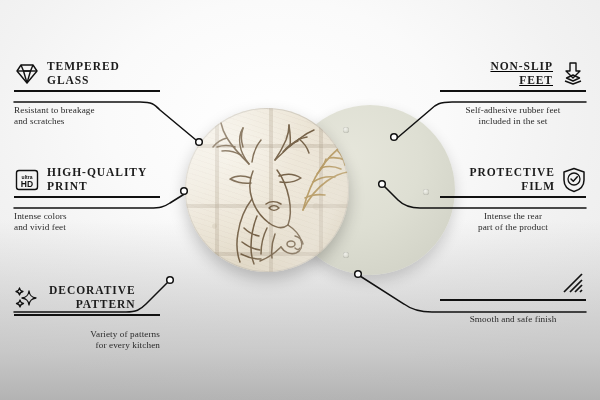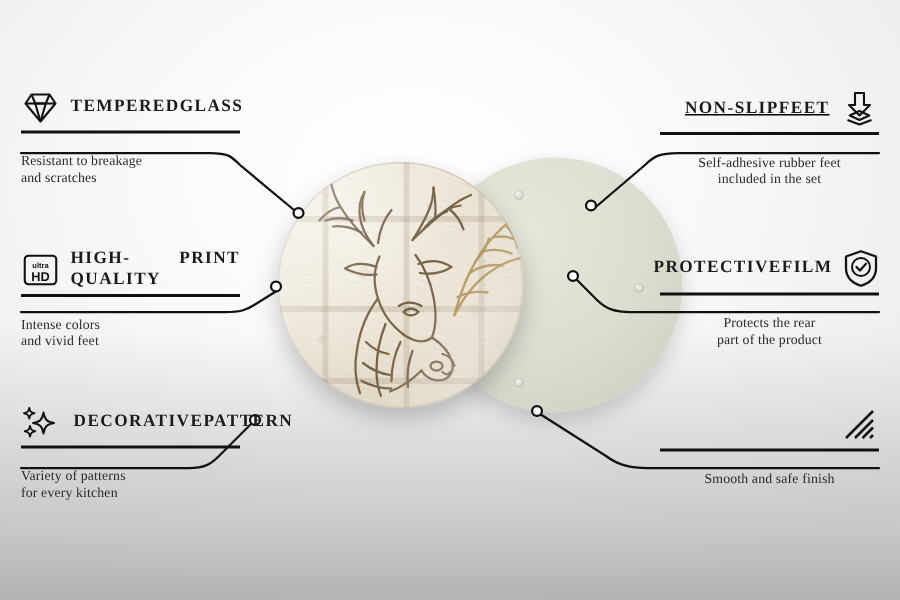--- a/index.html
+++ b/index.html
@@ -73,21 +73,21 @@
   }
   .callout.right .title{text-align:right;}
   .rule{height:1.5px;background:#111;margin-top:3px;}
   .desc{
     font-family:"Liberation Serif",serif;
     font-size:9.2px;color:#2a2a2a;line-height:11.5px;margin-top:13px;
     letter-spacing:.1px;
   }
   .callout.right .desc{text-align:center;}
   .ico{flex:0 0 auto;display:block;}
-  .hdtexts{display:flex;flex-direction:row;}
+  .hdtexts{display:flex;flex-direction:column;}
 </style>
 </head>
 <body>
 
 <div id="stage">
 
   <div class="product">
 
     <div class="disc-back">
       <span class="foot" style="left:58px;top:22px;"></span>
@@ -222,21 +222,21 @@
         <span class="title">PRINT</span>
       </div>
     </div>
     <div class="rule"></div>
     <div class="desc">
       <div>Intense colors</div>
       <div>and vivid feet</div>
     </div>
   </div>
 
-  <div class="callout left" style="left:14px;top:270px;width:146px;">
+  <div class="callout left" style="left:14px;top:284px;width:146px;text-align:right;">
     <div class="hd">
       <svg class="ico" width="28" height="24" viewBox="0 0 28 24">
         <g fill="none" stroke="#111" stroke-width="1.3" stroke-linejoin="round">
           <path d="M15 5 C15.7 9.6 17.4 11.3 22 12 C17.4 12.7 15.7 14.4 15 19 C14.3 14.4 12.6 12.7 8 12 C12.6 11.3 14.3 9.6 15 5 Z"></path>
           <path d="M5.5 2 C5.9 4.4 6.6 5.1 9 5.5 C6.6 5.9 5.9 6.6 5.5 9 C5.1 6.6 4.4 5.9 2 5.5 C4.4 5.1 5.1 4.4 5.5 2 Z"></path>
           <path d="M6 14 C6.4 16.4 7.1 17.1 9.5 17.5 C7.1 17.9 6.4 18.6 6 21 C5.6 18.6 4.9 17.9 2.5 17.5 C4.9 17.1 5.6 16.4 6 14 Z"></path>
         </g>
       </svg>
       <div class="hdtexts">
         <span class="title">DECORATIVE</span>
@@ -266,33 +266,33 @@
     </div>
     <div class="rule"></div>
     <div class="desc">
       <div>Self-adhesive rubber feet</div>
       <div>included in the set</div>
     </div>
   </div>
 
   <div class="callout right" style="left:440px;top:166px;width:146px;">
     <div class="hd">
-      <div class="hdtexts" style="align-items:center;margin-left:19px;">
+      <div class="hdtexts" style="align-items:flex-end;margin-left:19px;">
         <span class="title">PROTECTIVE</span>
         <span class="title">FILM</span>
       </div>
       <svg class="ico" width="24" height="26" viewBox="0 0 24 26">
         <path d="M12 1.5 L22 5 V13 C22 19 17.5 23 12 24.5 C6.5 23 2 19 2 13 V5 Z" fill="none" stroke="#111" stroke-width="1.5" stroke-linejoin="round"></path>
         <circle cx="12" cy="12" r="6" fill="none" stroke="#111" stroke-width="1.3"></circle>
         <path d="M9 12 L11.3 14.3 L15.3 9.8" fill="none" stroke="#111" stroke-width="1.5" stroke-linecap="round" stroke-linejoin="round"></path>
       </svg>
     </div>
     <div class="rule"></div>
     <div class="desc">
-      <div>Protects the rear</div>
+      <div>Intense the rear</div>
       <div>part of the product</div>
     </div>
   </div>
 
   <div class="callout right" style="left:440px;top:272px;width:146px;">
     <div class="hd">
       <svg class="ico" width="28" height="24" viewBox="0 0 28 24">
         <g stroke="#111" stroke-width="1.7" stroke-linecap="butt">
           <path d="M24 2 L6 20"></path>
           <path d="M24 8 L12 20"></path>

